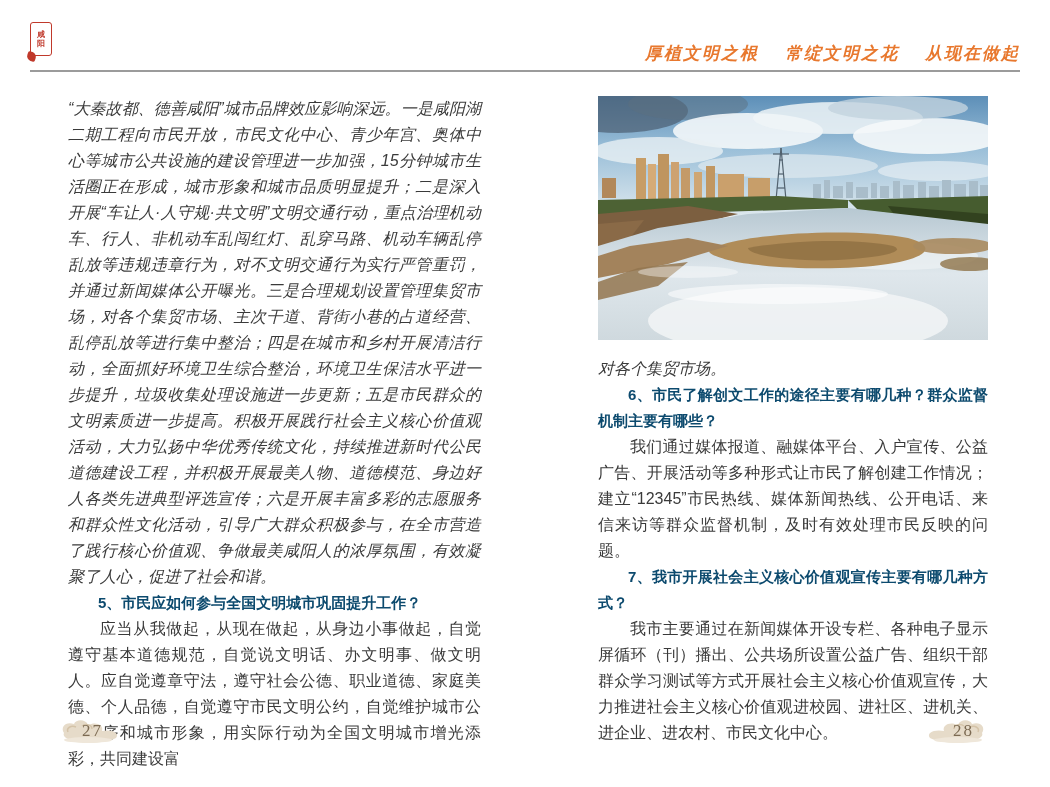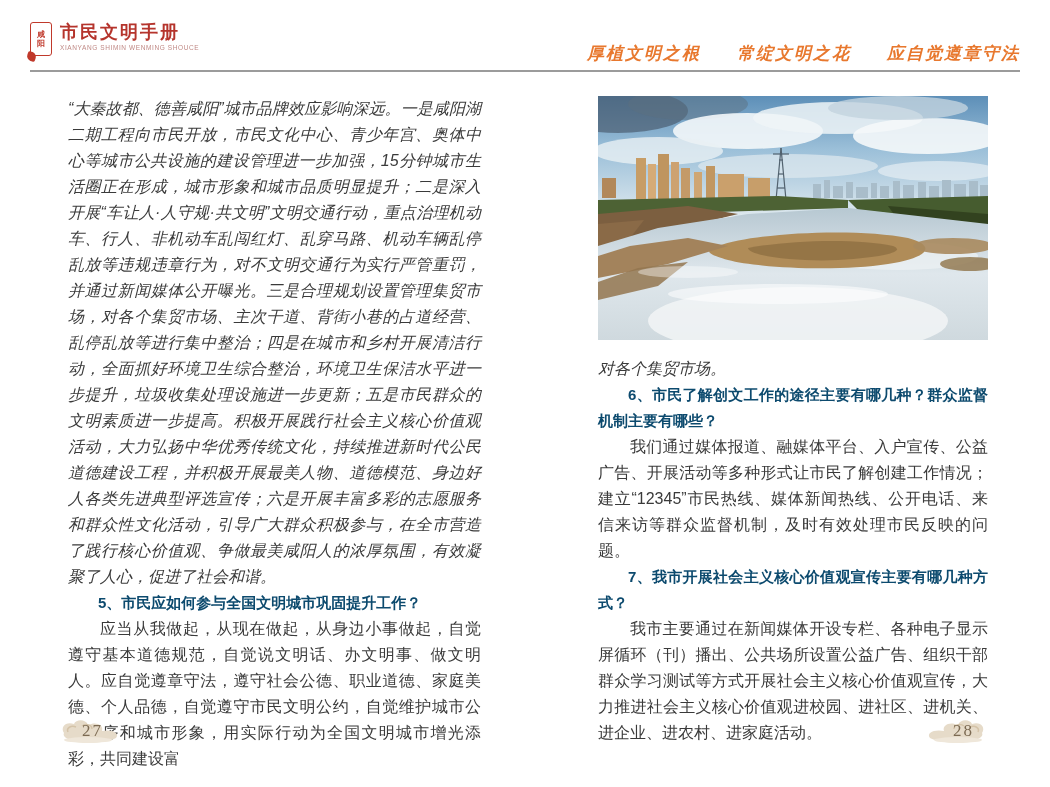--- a/index.html
+++ b/index.html
@@ -14,21 +14,21 @@
           color:#c0392b; font-size:8px; line-height:9px; font-weight:bold; position:relative;
           background:#fff; }
   .seal .ribbon { position:absolute; left:-4px; bottom:-6px; width:9px; height:9px;
           background:#c0392b; border-radius:2px 5px 2px 5px; transform:rotate(20deg); }
   .logo-text { margin-left:8px; }
   .logo-title { font-family:"Liberation Serif", serif; font-weight:bold; font-size:18px;
           color:#b5342c; letter-spacing:2px; line-height:20px; }
   .logo-sub { font-size:6.5px; color:#c08a86; letter-spacing:0.6px; margin-top:2px; }
   .slogan { position:absolute; right:30px; top:42px; color:#e8782e; font-weight:bold;
           font-style:italic; font-size:17px; letter-spacing:2px; font-family:"Liberation Serif", serif; }
-  .slogan span { margin-left:36px; }
+  .slogan span { margin-left:26px; }
   .header-rule { position:absolute; left:30px; right:30px; top:70px; height:2px; background:#9b9b9b; }
 
   
   .col { position:absolute; top:96px; color:#3a3a3a; font-size:16px; line-height:26px;
          text-align:justify; text-justify:inter-ideograph; }
   .col-left  { left:68px;  width:413px; }
   .col-right { left:598px; width:390px; }
   .para { text-indent:2em; }
   .para.noindent { text-indent:0;font-style:italic; }
   .q-heading { color:#0c4a6e; font-weight:bold; font-size:15px; text-indent:2em; line-height:26px; }
@@ -51,27 +51,23 @@
 <body>
 
 <div class="sheet">
 
   <div class="logo">
     <div class="seal">
       <span>咸</span>
       <span>阳</span>
       <span class="ribbon"></span>
     </div>
-    <div class="logo-text">
-      <div class="logo-title">市民文明手册</div>
-      <div class="logo-sub">XIANYANG SHIMIN WENMING SHOUCE</div>
-    </div>
   </div>
 
-  <div class="slogan"><span>厚植文明之根</span><span>常绽文明之花</span><span>应自觉遵章守法</span></div>
+  <div class="slogan"><span>厚植文明之根</span><span>常绽文明之花</span><span>从现在做起</span></div>
 
   <div class="header-rule"></div>
 
   <div class="col col-left">
     <p class="para noindent">“大秦故都、德善咸阳”城市品牌效应影响深远。一是咸阳湖二期工程向市民开放，市民文化中心、青少年宫、奥体中心等城市公共设施的建设管理进一步加强，15分钟城市生活圈正在形成，城市形象和城市品质明显提升；二是深入开展“车让人·人守规·共文明”文明交通行动，重点治理机动车、行人、非机动车乱闯红灯、乱穿马路、机动车辆乱停乱放等违规违章行为，对不文明交通行为实行严管重罚，并通过新闻媒体公开曝光。三是合理规划设置管理集贸市场，对各个集贸市场、主次干道、背街小巷的占道经营、乱停乱放等进行集中整治；四是在城市和乡村开展清洁行动，全面抓好环境卫生综合整治，环境卫生保洁水平进一步提升，垃圾收集处理设施进一步更新；五是市民群众的文明素质进一步提高。积极开展践行社会主义核心价值观活动，大力弘扬中华优秀传统文化，持续推进新时代公民道德建设工程，并积极开展最美人物、道德模范、身边好人各类先进典型评选宣传；六是开展丰富多彩的志愿服务和群众性文化活动，引导广大群众积极参与，在全市营造了践行核心价值观、争做最美咸阳人的浓厚氛围，有效凝聚了人心，促进了社会和谐。</p>
     <p class="q-heading">5、市民应如何参与全国文明城市巩固提升工作？</p>
     <p class="para">应当从我做起，从现在做起，从身边小事做起，自觉遵守基本道德规范，自觉说文明话、办文明事、做文明人。应自觉遵章守法，遵守社会公德、职业道德、家庭美德、个人品德，自觉遵守市民文明公约，自觉维护城市公共秩序和城市形象，用实际行动为全国文明城市增光添彩，共同建设富</p>
   </div>
 
   <div class="col col-right">
@@ -159,21 +155,21 @@
       <ellipse cx="372" cy="168" rx="30" ry="7" fill="#8f7349" opacity="0.8"></ellipse>
 
       <ellipse cx="180" cy="198" rx="110" ry="10" fill="#ffffff" opacity="0.55"></ellipse>
       <ellipse cx="90" cy="176" rx="50" ry="6" fill="#ffffff" opacity="0.4"></ellipse>
     </svg>
 
     <p class="para noindent">对各个集贸市场。</p>
     <p class="q-heading">6、市民了解创文工作的途径主要有哪几种？群众监督机制主要有哪些？</p>
     <p class="para">我们通过媒体报道、融媒体平台、入户宣传、公益广告、开展活动等多种形式让市民了解创建工作情况；建立“12345”市民热线、媒体新闻热线、公开电话、来信来访等群众监督机制，及时有效处理市民反映的问题。</p>
     <p class="q-heading">7、我市开展社会主义核心价值观宣传主要有哪几种方式？</p>
-    <p class="para">我市主要通过在新闻媒体开设专栏、各种电子显示屏循环（刊）播出、公共场所设置公益广告、组织干部群众学习测试等方式开展社会主义核心价值观宣传，大力推进社会主义核心价值观进校园、进社区、进机关、进企业、进农村、进家庭活动。</p>
+    <p class="para">我市主要通过在新闻媒体开设专栏、各种电子显示屏循环（刊）播出、公共场所设置公益广告、组织干部群众学习测试等方式开展社会主义核心价值观宣传，大力推进社会主义核心价值观进校园、进社区、进机关、进企业、进农村、市民文化中心。</p>
   </div>
 
   <div class="pagenum pn-left">
     <svg class="cloud" width="70" height="28" viewBox="0 0 70 28" xmlns="http://www.w3.org/2000/svg">
       <path d="M6,16 C2,10 8,4 16,7 C18,2 28,2 30,8 C38,4 46,8 44,14 C54,12 62,16 58,21 C48,27 20,27 10,22 C6,20 5,18 6,16 Z" fill="#e6dbc9"></path>
       <path d="M10,15 C8,11 13,8 18,10 M24,9 C28,6 34,8 34,12" stroke="#d4c3a8" stroke-width="1.5" fill="none"></path>
       <ellipse cx="30" cy="23" rx="24" ry="3" fill="#efe7da"></ellipse>
     </svg>
     <span class="num">27</span>
   </div>

